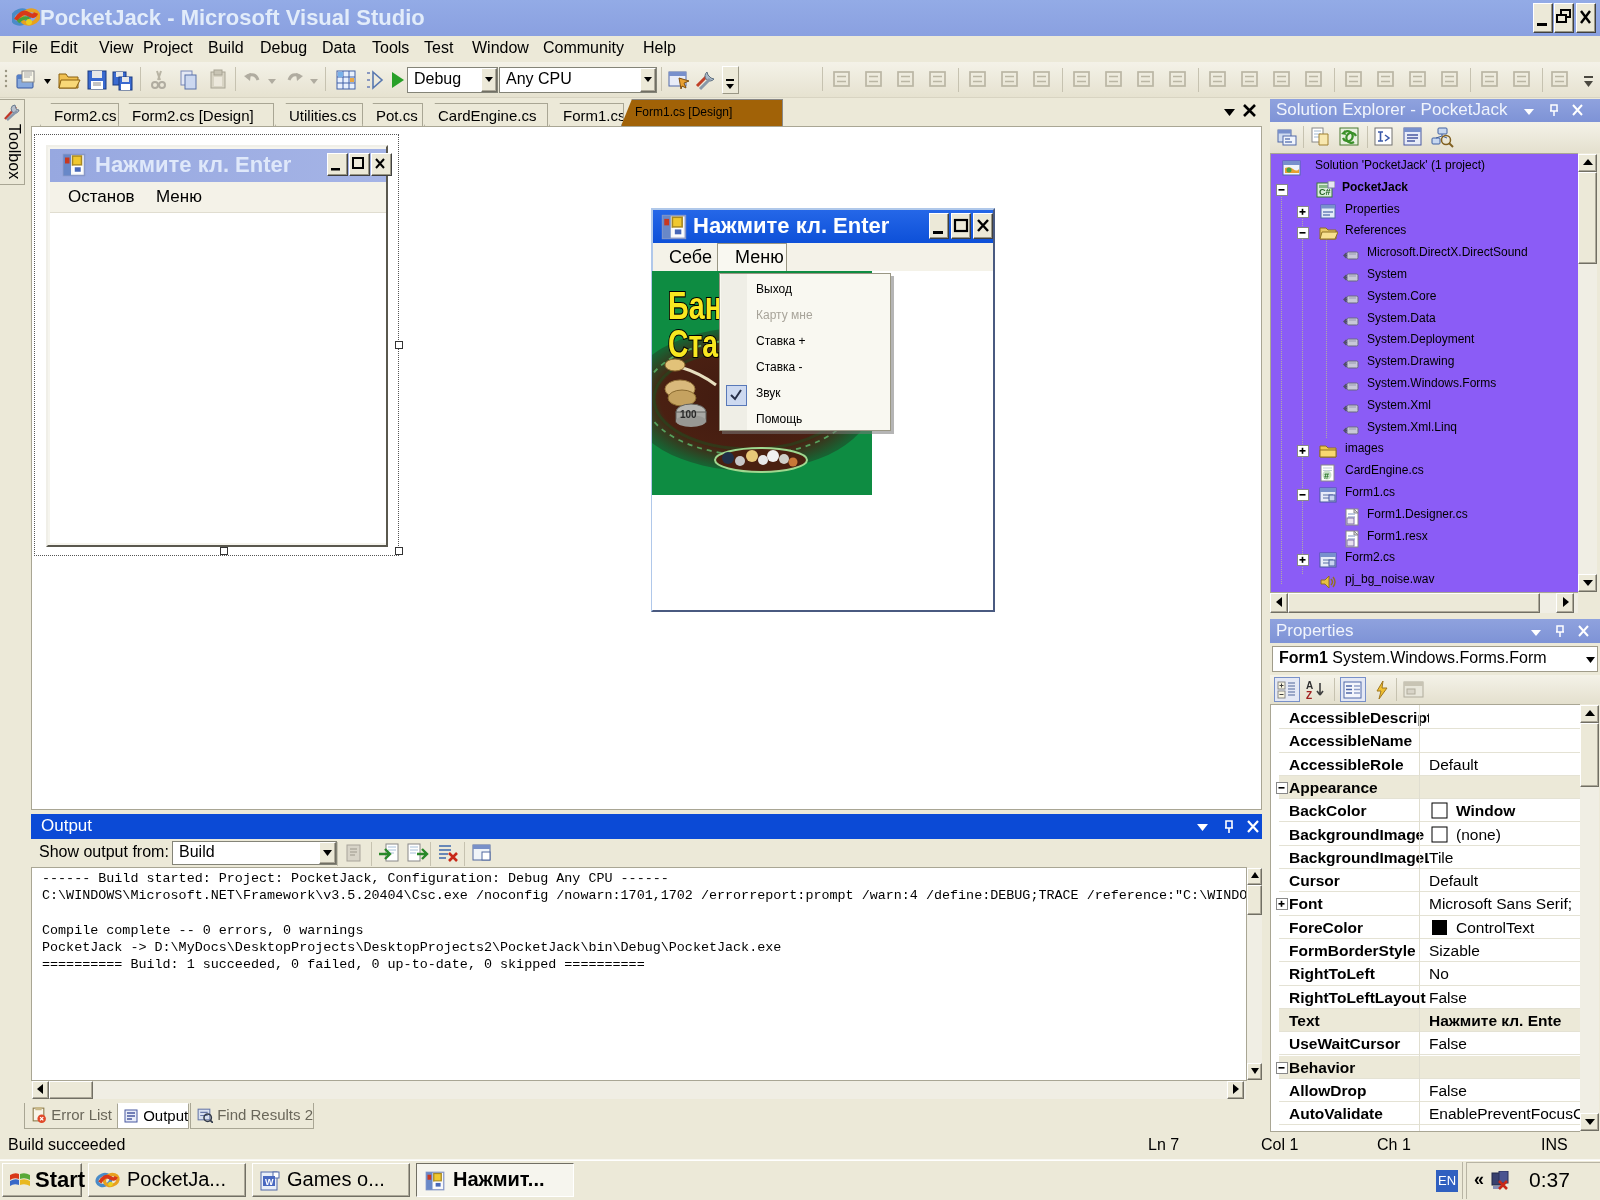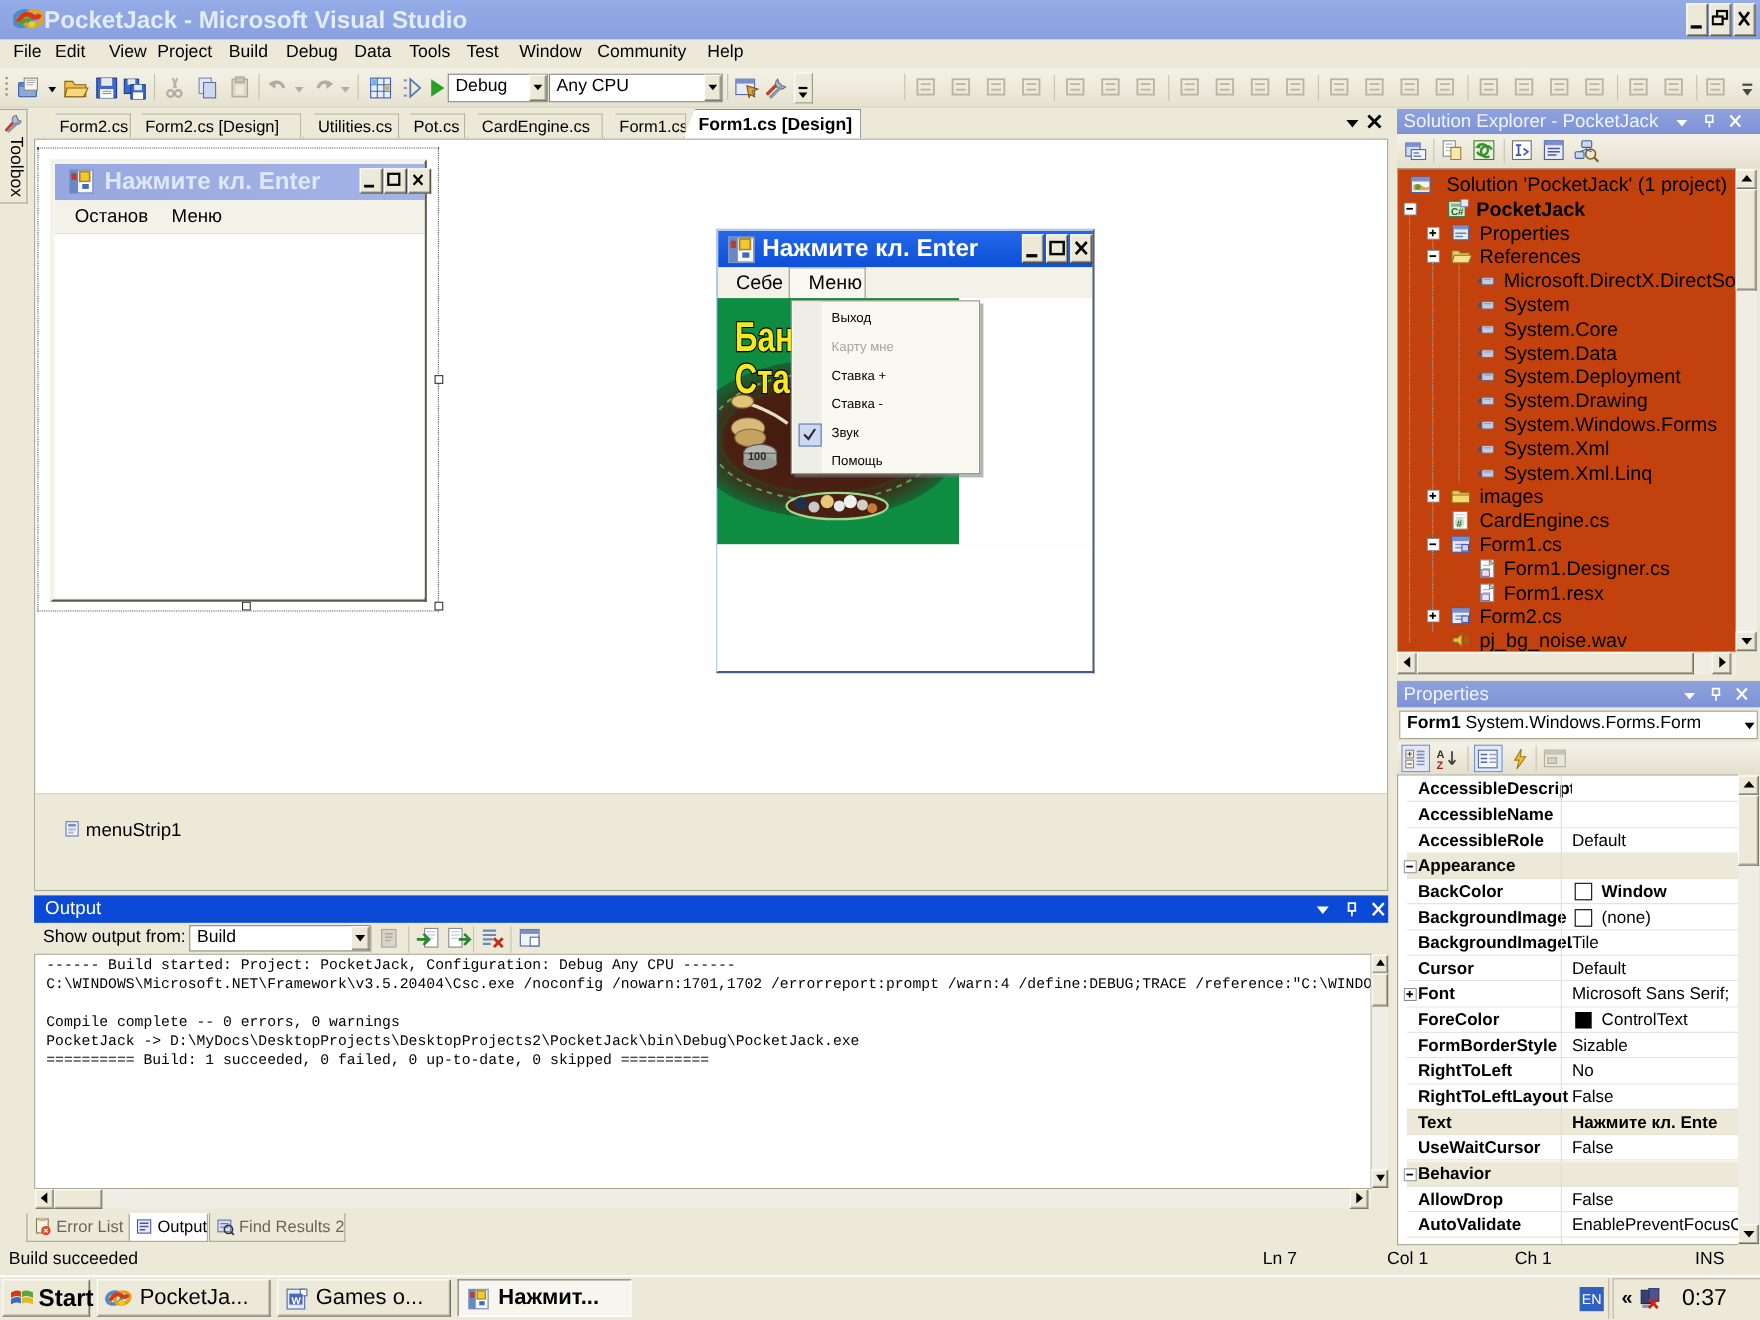--- a/index.html
+++ b/index.html
@@ -12,21 +12,21 @@
 .capbtn { top:3px; width:20px; height:30px; background:#ece9d8; border-top:1px solid #fff; border-left:1px solid #fff; border-right:1px solid #404040; border-bottom:1px solid #404040; box-shadow:inset -1px -1px 0 #9a9785; color:#000; text-align:center; }
 
 #menubar { left:0; top:36px; width:1600px; height:26px; background:#ece9d8; }
 .mitem { position:absolute; top:3px; font-size:16px; color:#000;text-align:right; }
 
 #toolbar { left:0; top:62px; width:1600px; height:36px; background:linear-gradient(#f4f2e8,#e6e2d0); border-bottom:1px solid #d8d4c2; }
 .tsep { position:absolute; top:5px; width:1px; height:24px; background:#c6c2b0; }
 .tbico { position:absolute; top:6px; width:24px; height:24px; }
 
 .dtab { position:absolute; top:103px; height:23px; background:#ece9d8; border:1px solid #a9a694; border-bottom:none; color:#000; font-size:15px; padding:3px 3px 0 13px; clip-path:polygon(11px 0, 100% 0, 100% 100%, 0 100%); white-space:nowrap; overflow:hidden; }
-#activetab { top:99px; height:27px; background:#ffffff; font-weight:bold; z-index:3; border-color:#888; font-size:16px; padding-top:5px; }
+#activetab { top:99px; height:27px; background:#a16207; font-weight:normal; z-index:3; border-color:#888; font-size:12px; padding-top:5px; }
 
 #docwell { left:31px; top:126px; width:1231px; height:684px; background:#fff; border:1px solid #a9a694; border-top:1px solid #a9a694; }
 #tray { left:0px; bottom:0px; width:1229px; height:88px; background:#ece9d8; border-top:1px solid #d6d2c0; }
 
 #dform { left:14px; top:18px; width:342px; height:402px; background:#f6f5ee; border-top:2px solid #f0efe8; border-left:2px solid #f0efe8; border-right:2px solid #5a584e; border-bottom:2px solid #5a584e; }
 #dformtitle { left:2px; top:2px; width:336px; height:33px; background:linear-gradient(90deg,#97a8e0,#a5b4e6); }
 .dcapbtn { top:4px; width:21px; height:23px; background:#ece9d8; border-top:1px solid #fff; border-left:1px solid #fff; border-right:1px solid #404040; border-bottom:1px solid #404040; box-shadow:inset -1px -1px 0 #9a9785; }
 
 #rform { left:619px; top:81px; width:344px; height:404px; background:#ece9d8; border-top:2px solid #b0c8ea; border-left:2px solid #b0c8ea; border-right:2px solid #4a5a80; border-bottom:2px solid #4a5a80; }
 #rformtitle { left:0px; top:0px; width:340px; height:33px; background:linear-gradient(#2567e8,#0d50d8); }
@@ -414,29 +414,20 @@
       <span class="pitem" style="top:60px">Ставка +</span>
       <span class="pitem" style="top:86px">Ставка -</span>
       <span class="pitem" style="top:112px">Звук</span>
       <span class="pitem" style="top:138px">Помощь</span>
       <div class="abs" style="left:6px;top:111px;width:21px;height:21px;background:#cdd9f0;border:1px solid #5878b8"><svg width="19" height="19">
             <path d="M4 9 L8 13 L14 4" stroke="#283048" stroke-width="2" fill="none"></path>
           </svg></div>
     </div>
   </div>
 
-  <div id="tray" class="abs">
-    <svg class="abs" style="left:26px;top:24px" width="16" height="16" viewBox="0 0 16 16">
-        <rect x="2" y="1" width="11" height="13" fill="#f0f4fc" stroke="#6878b0"></rect>
-        <rect x="4" y="3" width="7" height="2.5" fill="#7890c8"></rect>
-        <rect x="4" y="7" width="7" height="2" fill="#b0bcd8"></rect>
-        <rect x="4" y="10" width="5" height="2" fill="#b0bcd8"></rect>
-      </svg>
-    <span class="abs" style="left:46px;top:23px;font-size:17px">menuStrip1</span>
-  </div>
 </div>
 <div id="outwin" class="abs">
   <div id="outtitle" class="abs">
       <span class="abs" style="left:10px;top:2px">Output</span>
     <svg class="abs" style="left:1164px;top:8px" width="16" height="12">
         <path d="M2 2 L13 2 L7.5 9 Z" fill="#fff"></path>
       </svg>
     <svg class="abs" style="left:1190px;top:4px" width="16" height="18">
         <path d="M5 3 h6 v7 h-6 Z M4 10 h8 M8 10 v5" stroke="#fff" stroke-width="1.6" fill="none"></path>
       </svg>
@@ -625,21 +616,21 @@
         <path d="M5 9 h11 M5 12 h11 M5 15 h8" stroke="#4858a0" stroke-width="1.4"></path>
       </svg>
     <svg class="abs" style="left:160px;top:4px" width="25" height="22" viewBox="0 0 25 22">
         <rect x="8" y="2" width="9" height="6" rx="1" fill="#c8d8f0" stroke="#4060a0"></rect>
         <rect x="2" y="12" width="8" height="6" rx="1" fill="#c8d8f0" stroke="#4060a0"></rect>
         <path d="M12 8 v2 M12 10 L6 12 M12 10 L17 12" stroke="#4060a0" fill="none"></path>
         <circle cx="16" cy="14" r="4.5" fill="none" stroke="#806020" stroke-width="1.5"></circle>
         <path d="M19 17 L23 21" stroke="#806020" stroke-width="2"></path>
       </svg>
   </div>
-  <div class="abs" style="left:0;top:54px;width:308px;height:440px;background:#c2410c;border:1px solid #a9a694;border-right:none;overflow:hidden;font-size:18px">
+  <div class="abs" style="left:0;top:54px;width:308px;height:440px;background:#8b5cf6;border:1px solid #a9a694;border-right:none;overflow:hidden;font-size:12px">
     <div class="abs" style="left:10px;top:40px;width:1px;height:390px;border-left:1px dotted #b0ada0"></div>
     <div class="abs" style="left:31px;top:62px;width:1px;height:358px;border-left:1px dotted #b0ada0"></div>
     <div class="abs" style="left:55px;top:84px;width:1px;height:200px;border-left:1px dotted #b0ada0"></div>
     <svg class="abs" style="left:11px;top:5.0px" width="19" height="18" viewBox="0 0 19 18">
         <use href="#isol"></use>
       </svg>
     <span class="abs" style="left:44px;top:4.0px;">Solution 'PocketJack' (1 project)</span>
     <svg class="abs" style="left:5px;top:29.8px" width="12" height="12">
         <rect x="0.5" y="0.5" width="11" height="11" fill="#fff" stroke="#888"></rect>
         <rect x="2.5" y="5" width="6" height="1.6" fill="#000"></rect>

